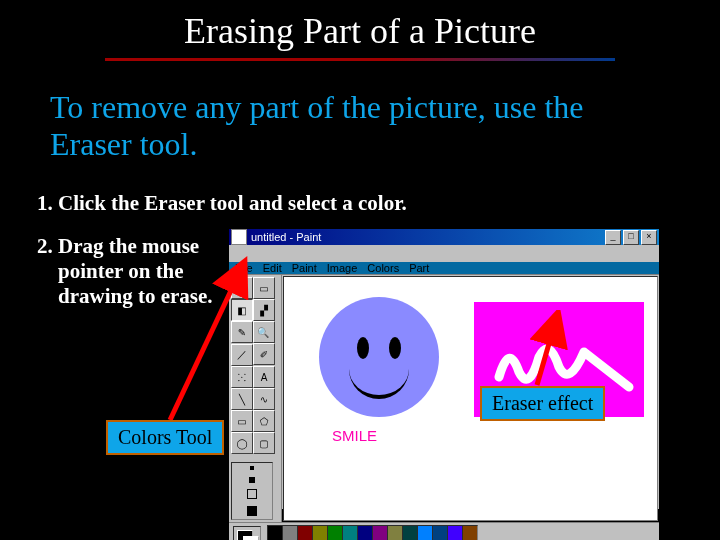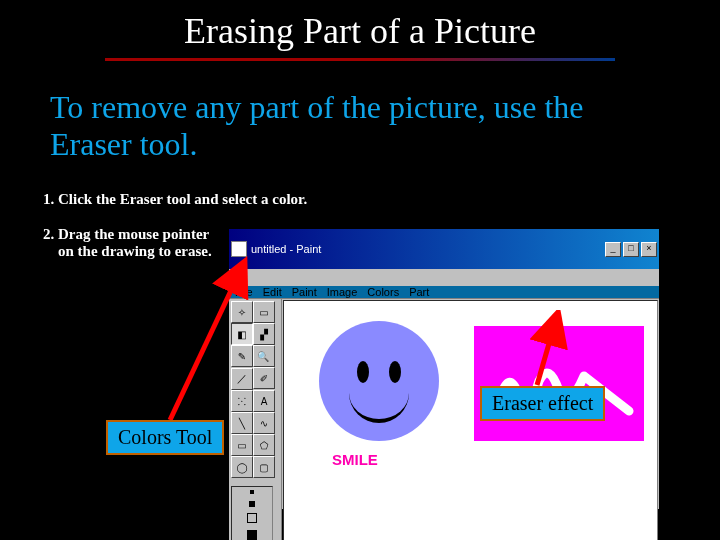--- a/index.html
+++ b/index.html
@@ -24,21 +24,21 @@
   }
   .intro{
     color:#0ea5e9;
     font-size:32px;
     margin:28px 50px 0 50px;
   }
   ol.steps{
     margin:28px 4px 0 28px;
     padding:0 0 0 30px;
     color:#fff;
-    font-size:15px;
+    font-size:21px;
     font-weight:bold;
   }
   ol.steps li{margin-bottom:18px;max-width:640px;}
   ol.steps li.step2{max-width:170px;}
 
   .paint-window{
     position:absolute;
     left:228px;top:228px;
     width:430px;height:280px;
     background:#c0c0c0;
@@ -46,21 +46,21 @@
     display:flex;flex-direction:column;
     font-family:Tahoma,Arial,sans-serif;
     font-size:11px;
     color:#000;
   }
   .titlebar{
     height:16px;
     background:linear-gradient(to right,#000080,#1084d0);
     color:#fff;
     display:flex;align-items:center;
-    padding:12px 2px;
+    padding:0 2px;
     font-size:11px;
     justify-content:space-between;
   }
   .titlebar .icon-slot{
     width:14px;height:14px;background:#fff;border:1px solid #808080;margin-right:4px;
     display:inline-block;
   }
   .titlebar .spacer{flex:1;}
   .win-btn{
     width:14px;height:13px;background:#c0c0c0;
@@ -114,21 +114,21 @@
     width:120px;height:120px;border-radius:50%;
     background:#8a8aff;
   }
   .eye{position:absolute;width:12px;height:22px;border-radius:50%;background:#000;top:40px;}
   .eye.l{left:38px;} .eye.r{left:70px;}
   .smile{position:absolute;left:30px;top:68px;width:60px;height:30px;
     border:4px solid #000;border-top:none;border-left:none;border-right:none;
     border-radius:0 0 60px 60px;}
   .smile-label{
     position:absolute;left:48px;top:150px;
-    color:#ff00b0;font-weight:bold;font-family:Arial,sans-serif;font-size:15px;
+    color:#ff00b0;font-weight:normal;font-family:Arial,sans-serif;font-size:15px;
   }
   .magenta-box{
     position:absolute;left:190px;top:25px;width:170px;height:115px;
     background:#ff00ff;
   }
   .scribble{position:absolute;left:20px;top:30px;}
 
   .palette{
     height:34px;background:#c0c0c0;border-top:1px solid #808080;
     display:flex;align-items:center;padding:2px 4px;gap:2px;

